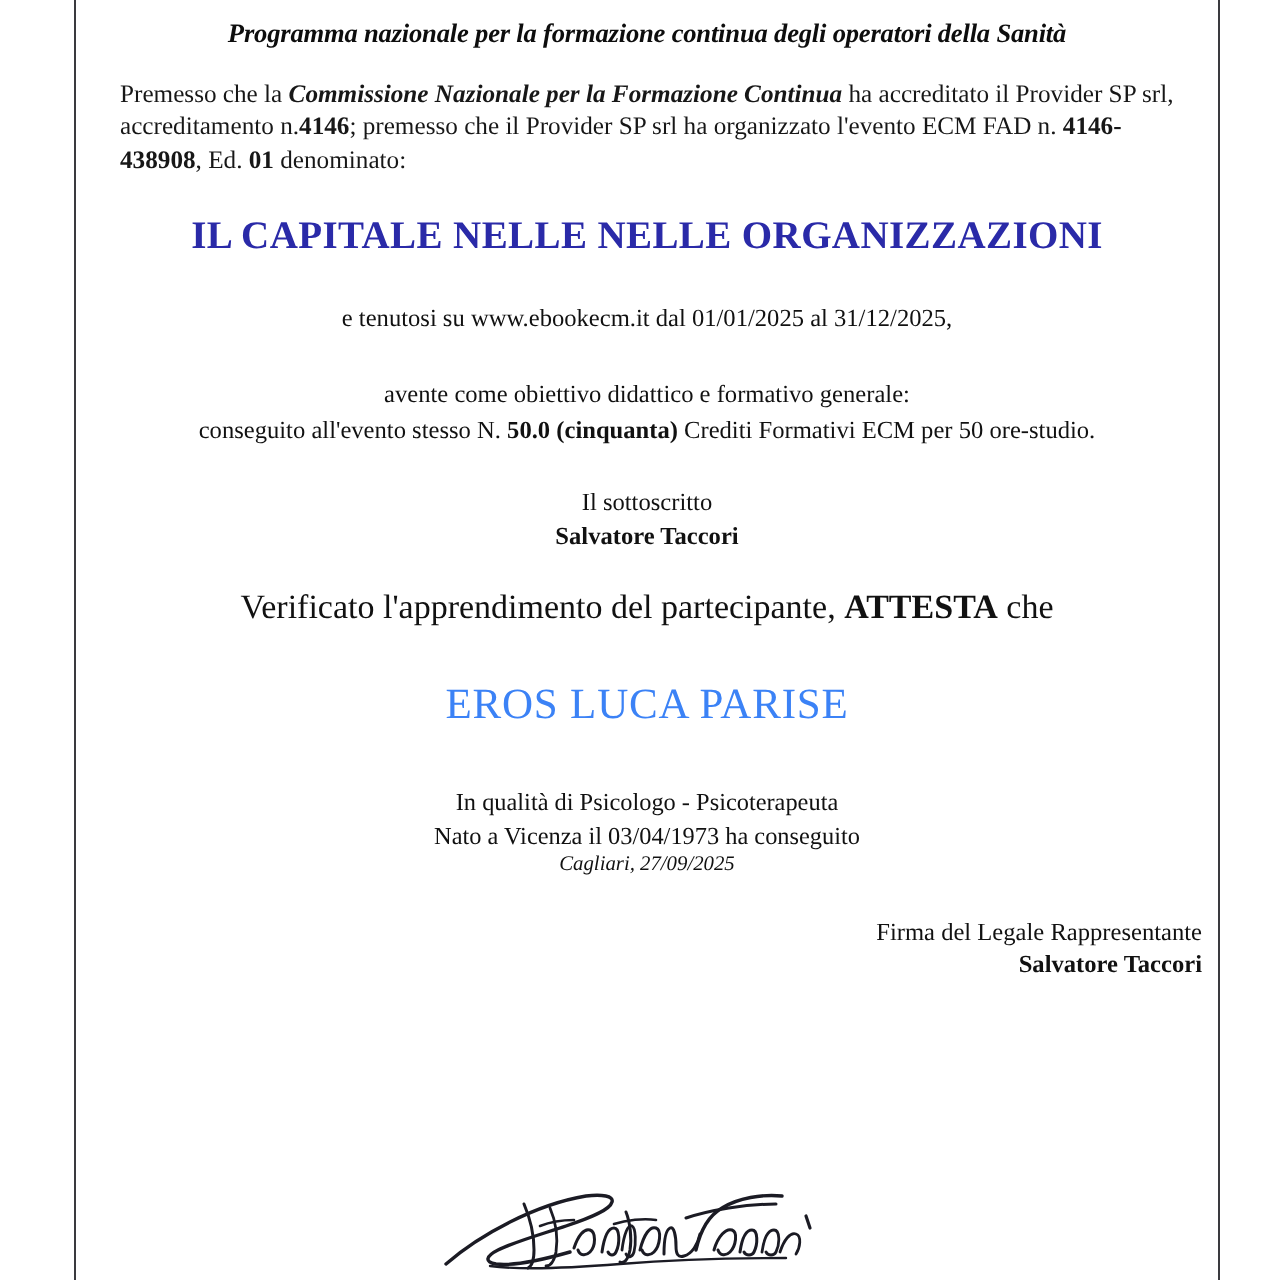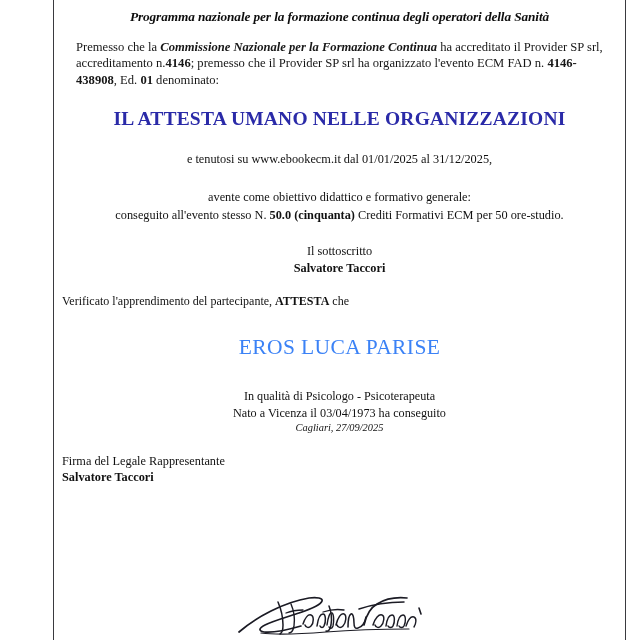--- a/index.html
+++ b/index.html
@@ -13,21 +13,20 @@
     overflow: hidden;
     font-family: "Liberation Serif", "DejaVu Serif", serif;
     color: #111111;
   }
 
   #page {
     position: relative;
     width: 548px;
     height: 640px;
     background: #ffffff;
-    margin-left: 16px;
   }
 
   
   .page-rule {
     position: absolute;
     top: 0;
     bottom: 0;
     width: 1px;
     background: #3a3a3f;
   }
@@ -103,22 +102,22 @@
     text-align: center;
     font-size: 12.3px;
     line-height: 1.34;
   }
   .undersigned .name {
     font-weight: bold;
   }
 
   .attesta {
     margin-top: 18px;
-    text-align: left;
-    font-size: 12px;
+    text-align: center;
+    font-size: 17px;
   }
   .attesta b { font-weight: bold; }
 
   .participant {
     margin-top: 26px;
     text-align: center;
     font-size: 21.5px;
     letter-spacing: 0.4px;
     color: #3b82f6;
   }
@@ -139,21 +138,21 @@
 
   .place-date {
     margin-top: 1px;
     text-align: center;
     font-size: 10.4px;
     font-style: italic;
   }
 
   .firma {
     margin-top: 20px;
-    text-align: left;
+    text-align: right;
     font-size: 12.3px;
     line-height: 1.32;
   }
   .firma .name { font-weight: bold; }
 
   .signature-wrap {
     position: absolute;
     left: 215px;
     top: 592px;
     width: 200px;
@@ -168,21 +167,21 @@
 
   <div class="page-rule left"></div>
   <div class="page-rule right"></div>
 
   <div id="content">
 
     <div class="hdr-title">Programma nazionale per la formazione continua degli operatori della Sanità</div>
 
     <div class="premise"><span>Premesso che la </span><i class="bi">Commissione Nazionale per la Formazione Continua</i><span> ha accreditato il Provider SP srl, accreditamento n.</span><b>4146</b><span>; premesso che il Provider SP srl ha organizzato l'evento ECM FAD n. </span><b>4146-438908</b><span>, Ed. </span><b>01</b><span> denominato:</span></div>
 
-    <div class="course-title">IL ATTESTA UMANO NELLE ORGANIZZAZIONI</div>
+    <div class="course-title">IL CAPITALE NELLE NELLE ORGANIZZAZIONI</div>
 
     <div class="venue">e tenutosi su www.ebookecm.it dal 01/01/2025 al 31/12/2025,</div>
 
     <div class="venue">avente come obiettivo didattico e formativo generale:</div>
 
 
     <div class="credits-line"><span>conseguito all'evento stesso N. </span><b>50.0 (cinquanta)</b><span> Crediti Formativi ECM per 50 ore-studio.</span></div>
 
     <div class="undersigned">
       <div>Il sottoscritto</div>

